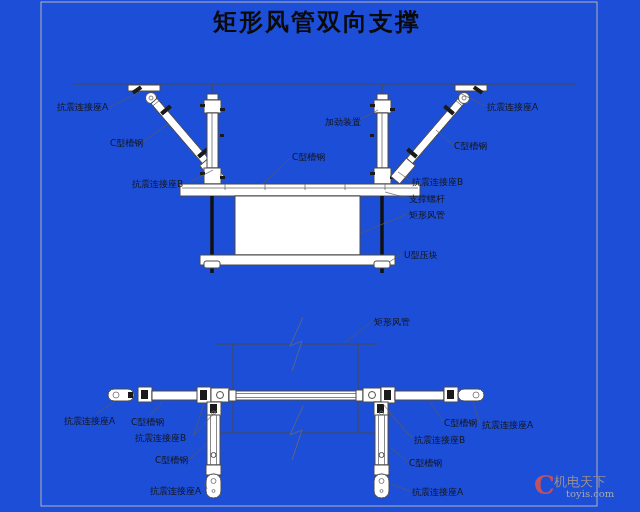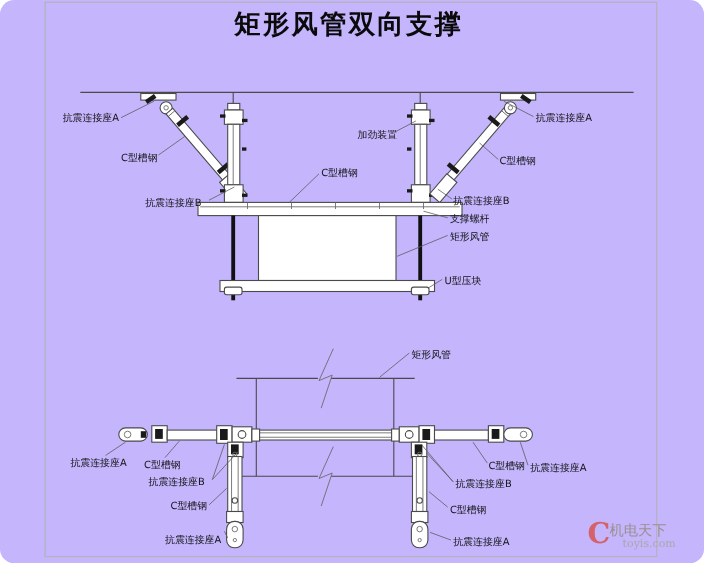--- a/index.html
+++ b/index.html
@@ -1,17 +1,17 @@
 <!DOCTYPE html>
 <html><head>
 <meta charset="utf-8">
 <style>
   html,body{margin:0;padding:0;background:#ffffff;}
-  .stage{position:relative;width:640px;height:512px;background:#c4b5fd;overflow:hidden;
-         font-family:"DejaVu Sans",sans-serif;border-radius:13px;}
+  .stage{position:relative;width:640px;height:512px;background:#1d4ed8;overflow:hidden;
+         font-family:"DejaVu Sans",sans-serif;}
   svg{position:absolute;left:0;top:0;}
   .ln{stroke:#4a4a4a;stroke-width:1;fill:none;}
   .thin{stroke:#6a6a6a;stroke-width:.8;fill:none;}
   .wh{fill:#ffffff;stroke:#4a4a4a;stroke-width:1;}
   .bk{fill:#1a1a1a;stroke:none;}
   .ldr{stroke:#5a5a5a;stroke-width:.7;fill:none;}
   .lbl{font:9px "DejaVu Sans",sans-serif;fill:#141414;}
   .ttl{font:bold 24px "DejaVu Sans",sans-serif;fill:#0a0a0a;letter-spacing:2px;}
   .wm-logo{font:bold 26px "DejaVu Serif",serif;fill:#d9534f;opacity:.85;}
   .wm-name{font:13px "DejaVu Sans",sans-serif;fill:#9a8f8f;}

